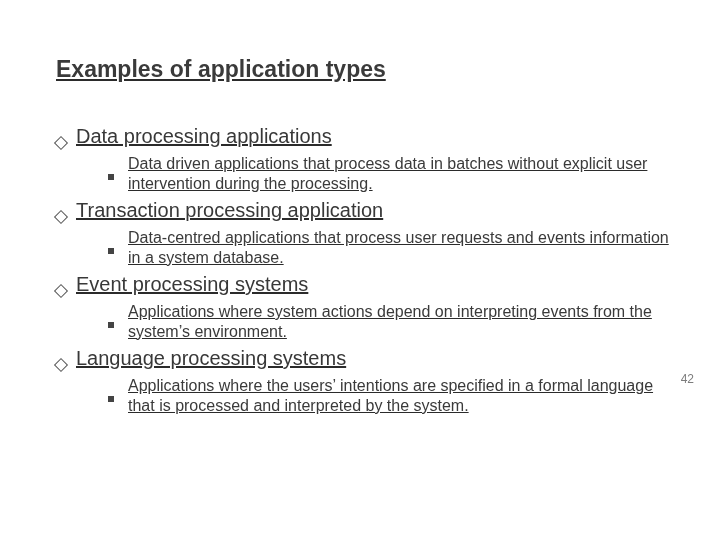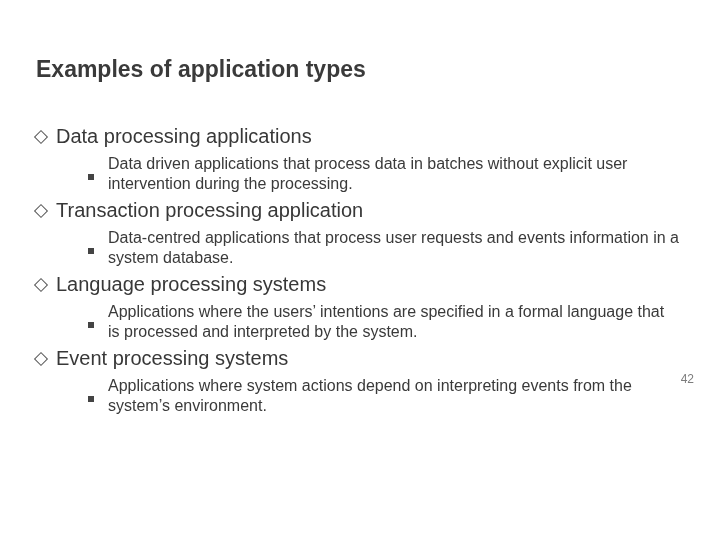--- a/index.html
+++ b/index.html
@@ -1,21 +1,21 @@
 <!DOCTYPE html>
 <html><head>
 <meta charset="utf-8">
 <style>
   * { margin: 0; padding: 0; box-sizing: border-box; }
   html, body { width: 720px; height: 540px; background: #fff; font-family: Arial, Helvetica, sans-serif; color: #2b2b2b; }
-  .slide { width: 720px; height: 408px; position: relative; padding: 56px 40px 40px 36px; }
+  .slide { width: 720px; height: 408px; position: relative; padding: 56px 40px 40px 56px; text-decoration: underline; }
   .title { font-size: 23px; font-weight: bold; color: #3a3a3a; margin-bottom: 42px; }
   .section-list { list-style: none; }
   .section { margin-bottom: 6px; }
-  .section-heading { font-size: 20px; color: #383838; display: flex; align-items: flex-start; margin-bottom: 6px; }
+  .section-heading { font-size: 20px; color: #383838; display: flex; align-items: flex-end; margin-bottom: 6px; }
   .diamond-bullet { width: 10px; height: 10px; border: 1px solid #555; transform: rotate(45deg); flex: 0 0 10px; margin: 7px 10px 0 0; background: #fff; }
   .sub-list { list-style: none; padding-left: 52px; }
   .sub-item { font-size: 16px; color: #3a3a3a; line-height: 1.22; display: flex; align-items: center; margin-bottom: 6px; }
   .square-bullet { flex: 0 0 6px; width: 6px; height: 6px; background: #444; margin: 7px 14px 0 0; }
   .sub-text { flex: 1; }
   .page-num { position: absolute; right: 26px; bottom: 22px; font-size: 12px; color: #7c7c7c; }
 </style>
 </head>
 <body>
 
@@ -45,38 +45,38 @@
         <li class="sub-item">
           <span class="square-bullet"></span>
           <span class="sub-text">Data-centred applications that process user requests and events information in a system database.</span>
         </li>
       </ul>
     </li>
 
     <li class="section">
       <div class="section-heading">
         <span class="diamond-bullet"></span>
+        <span>Event processing systems</span>
+      </div>
+      <ul class="sub-list">
+        <li class="sub-item">
+          <span class="square-bullet"></span>
+          <span class="sub-text">Applications where system actions depend on interpreting events from the system’s environment.</span>
+        </li>
+      </ul>
+    </li>
+
+    <li class="section">
+      <div class="section-heading">
+        <span class="diamond-bullet"></span>
         <span>Language processing systems</span>
       </div>
       <ul class="sub-list">
         <li class="sub-item">
           <span class="square-bullet"></span>
           <span class="sub-text">Applications where the users’ intentions are specified in a formal language that is processed and interpreted by the system.</span>
         </li>
       </ul>
     </li>
-
-    <li class="section">
-      <div class="section-heading">
-        <span class="diamond-bullet"></span>
-        <span>Event processing systems</span>
-      </div>
-      <ul class="sub-list">
-        <li class="sub-item">
-          <span class="square-bullet"></span>
-          <span class="sub-text">Applications where system actions depend on interpreting events from the system’s environment.</span>
-        </li>
-      </ul>
-    </li>
   </ul>
 
   <div class="page-num">42</div>
 </div>
 
 </body></html>

